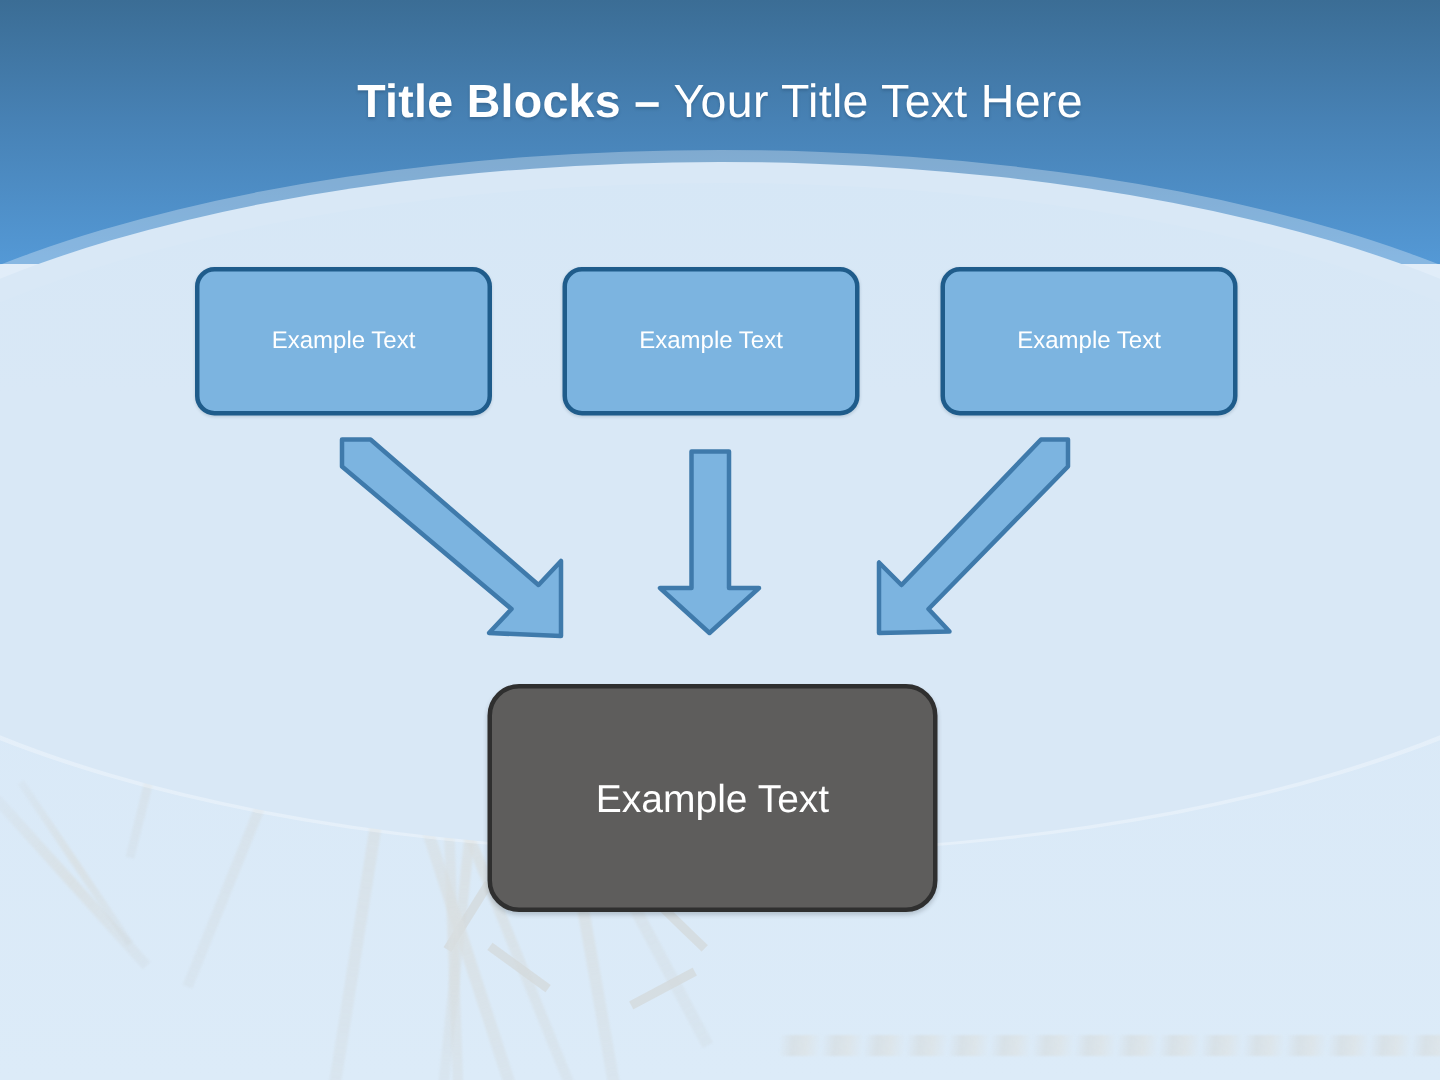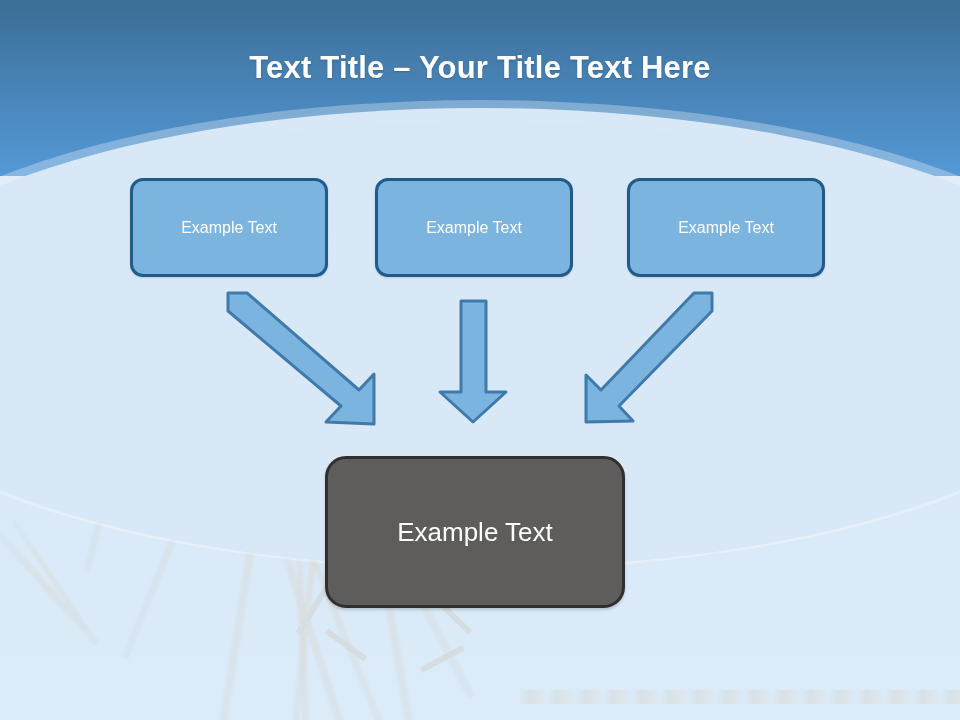--- a/index.html
+++ b/index.html
@@ -130,21 +130,21 @@
     top: 50px;
     width: 960px;
     text-align: center;
     color: #ffffff;
     font-size: 31px;
     letter-spacing: 0.2px;
     white-space: nowrap;
     text-shadow: 0 1px 2px rgba(20,50,80,0.28);
   }
   .slide-title .strong { font-weight: bold; }
-  .slide-title .light { font-weight: bold; margin-top: 24px; }
+  .slide-title .light { font-weight: normal; margin-top: 24px; }
 
   
   .top-box {
     position: absolute;
     width: 198px;
     height: 99px;
     box-sizing: border-box;
     border: 3px solid #1f5c8b;
     border-radius: 13px;
     background: #7cb4e0;
@@ -227,21 +227,21 @@
       <div class="wire-bottom"></div>
     </div>
   </div>
 
   <div class="header-band"></div>
   <div class="header-curve-sheen"></div>
   <div class="header-curve"></div>
   <div class="header-curve-inner"></div>
 
   <div class="slide-title">
-    <span class="strong">Text Title </span><span class="strong">– </span><span class="light">Your Title Text Here</span>
+    <span class="strong">Title Blocks </span><span class="strong">– </span><span class="light">Your Title Text Here</span>
   </div>
 
   <svg class="arrow-svg" viewBox="0 0 960 720">
 
     <g>
       <polygon points="228,293 247,293 359,390 374,374 374,424 326,422 341,406 228,311" fill="#7cb4e0" stroke="#3f7aab" stroke-width="3" stroke-linejoin="round"></polygon>
     </g>
 
     <g>
       <polygon points="461,301 486,301 486,392 506,392 473,422 440,392 461,392" fill="#7cb4e0" stroke="#3f7aab" stroke-width="3" stroke-linejoin="round"></polygon>

